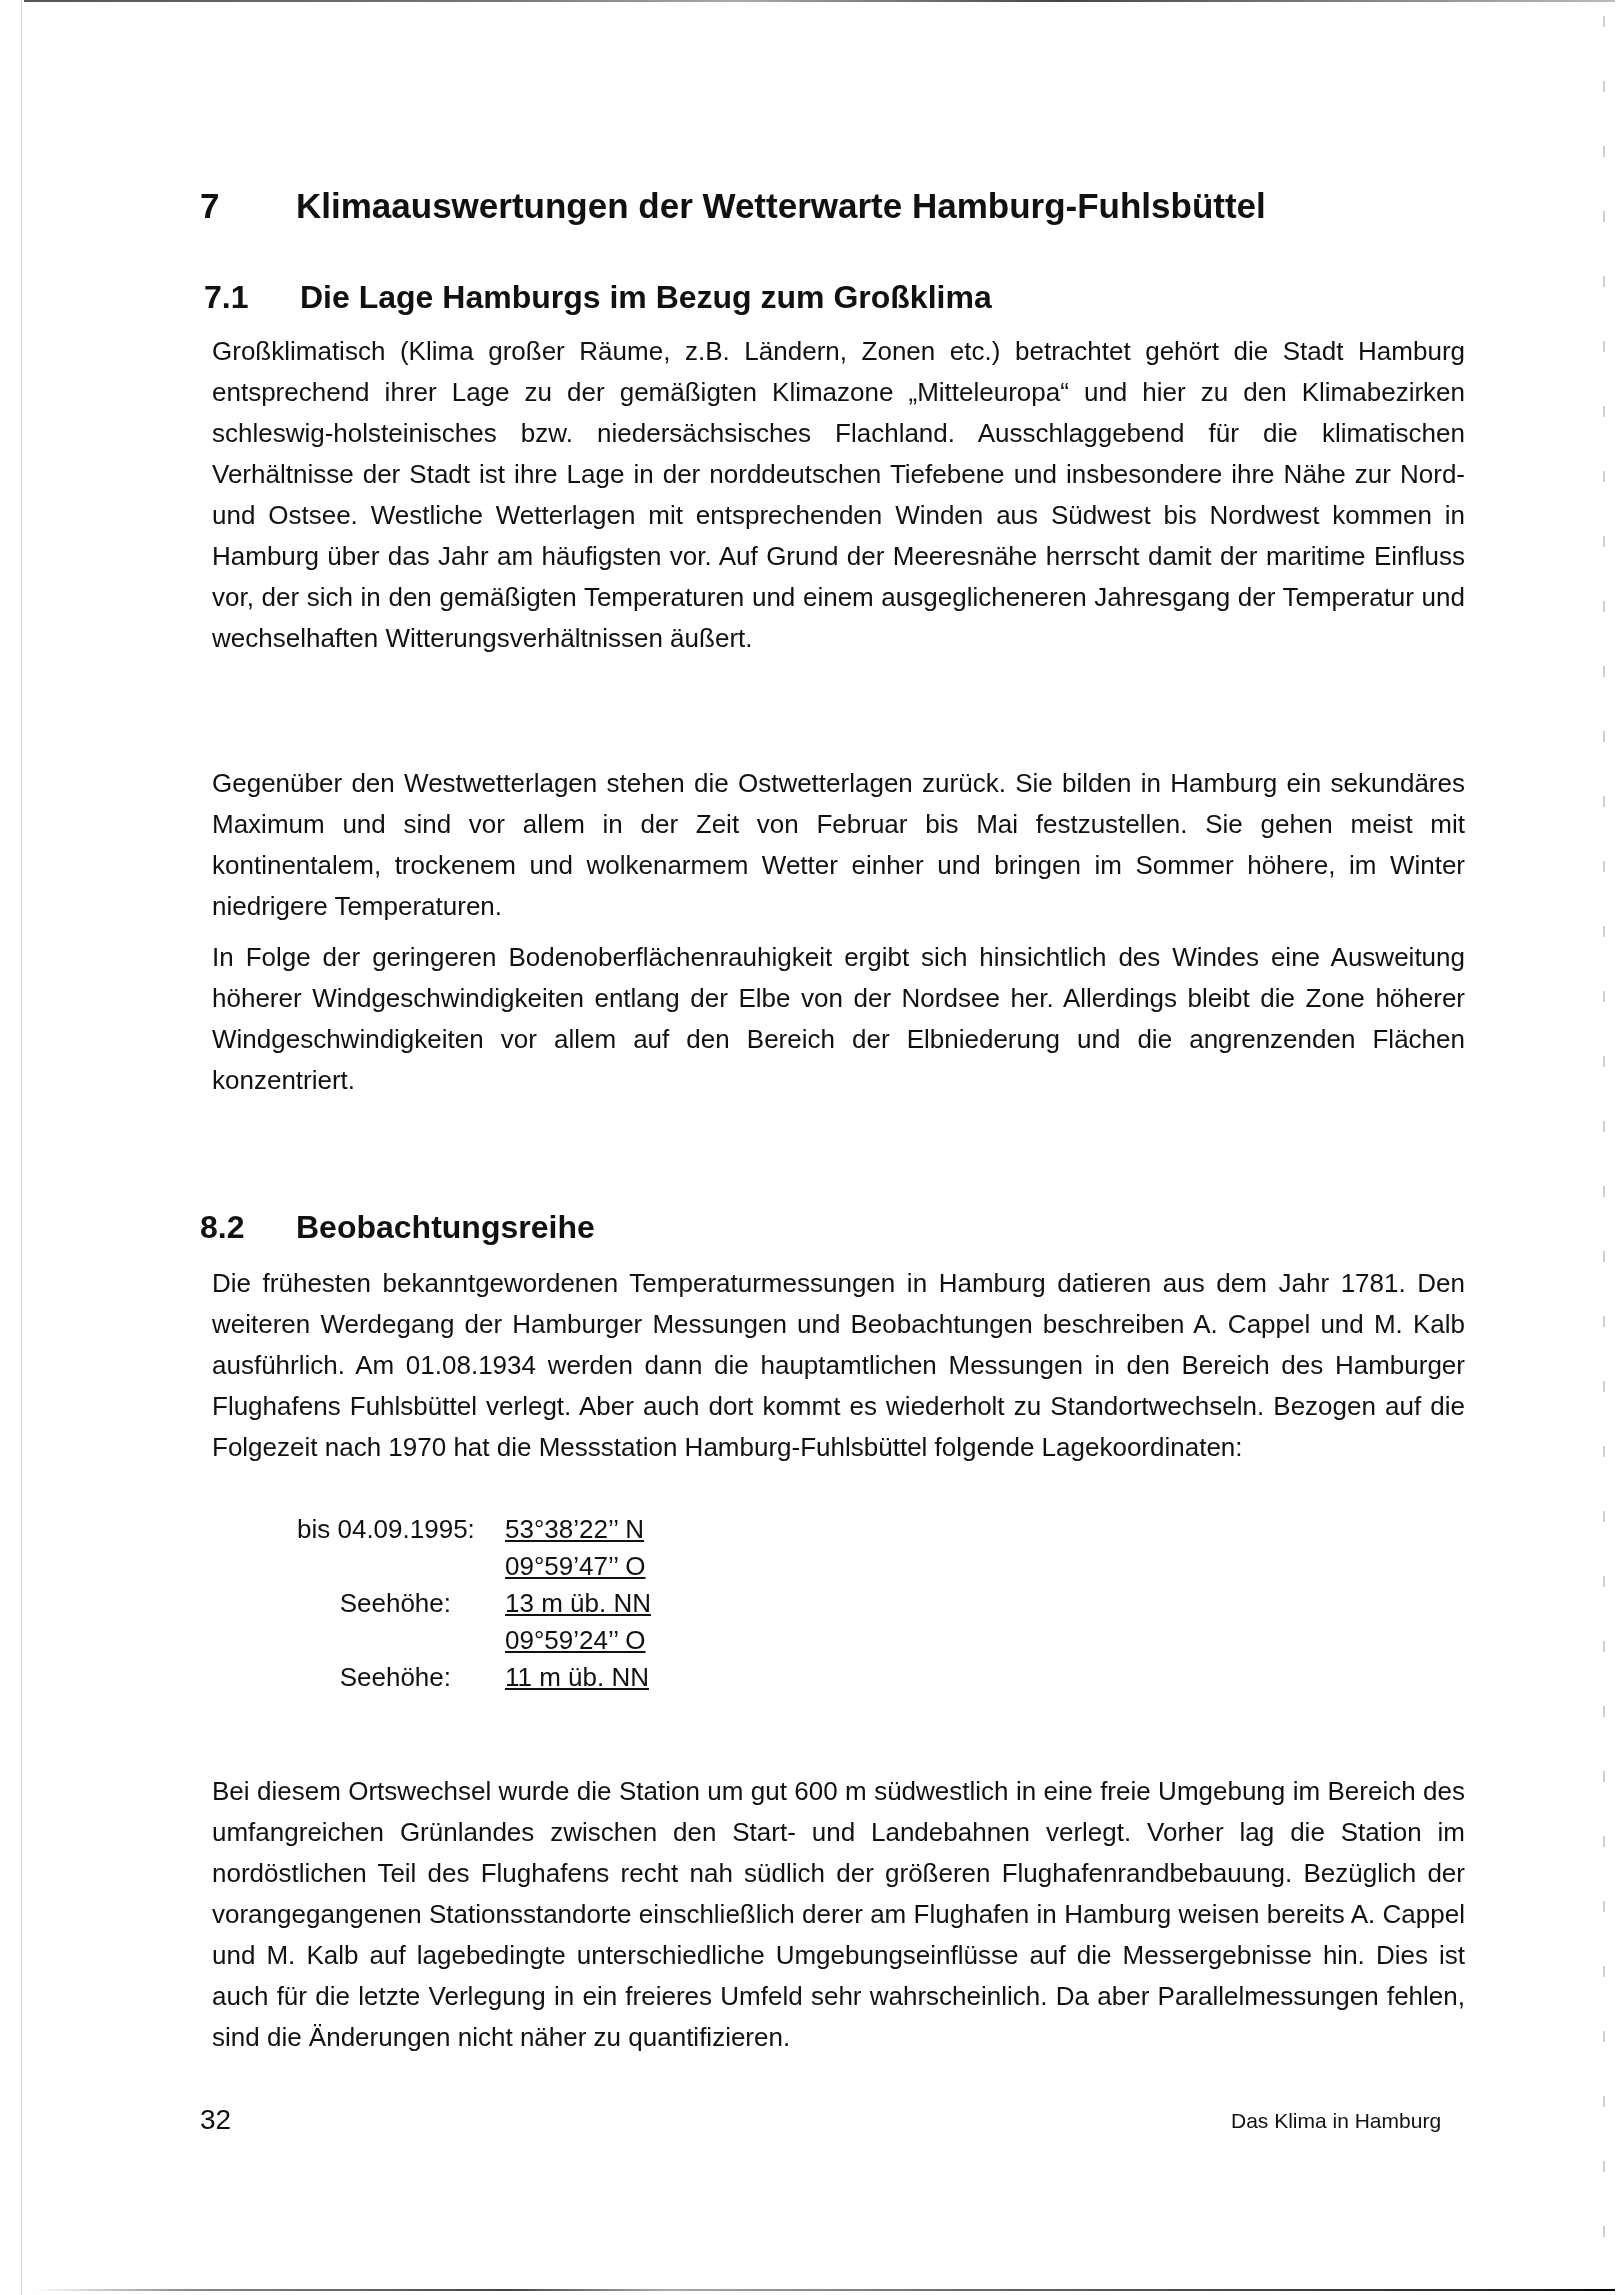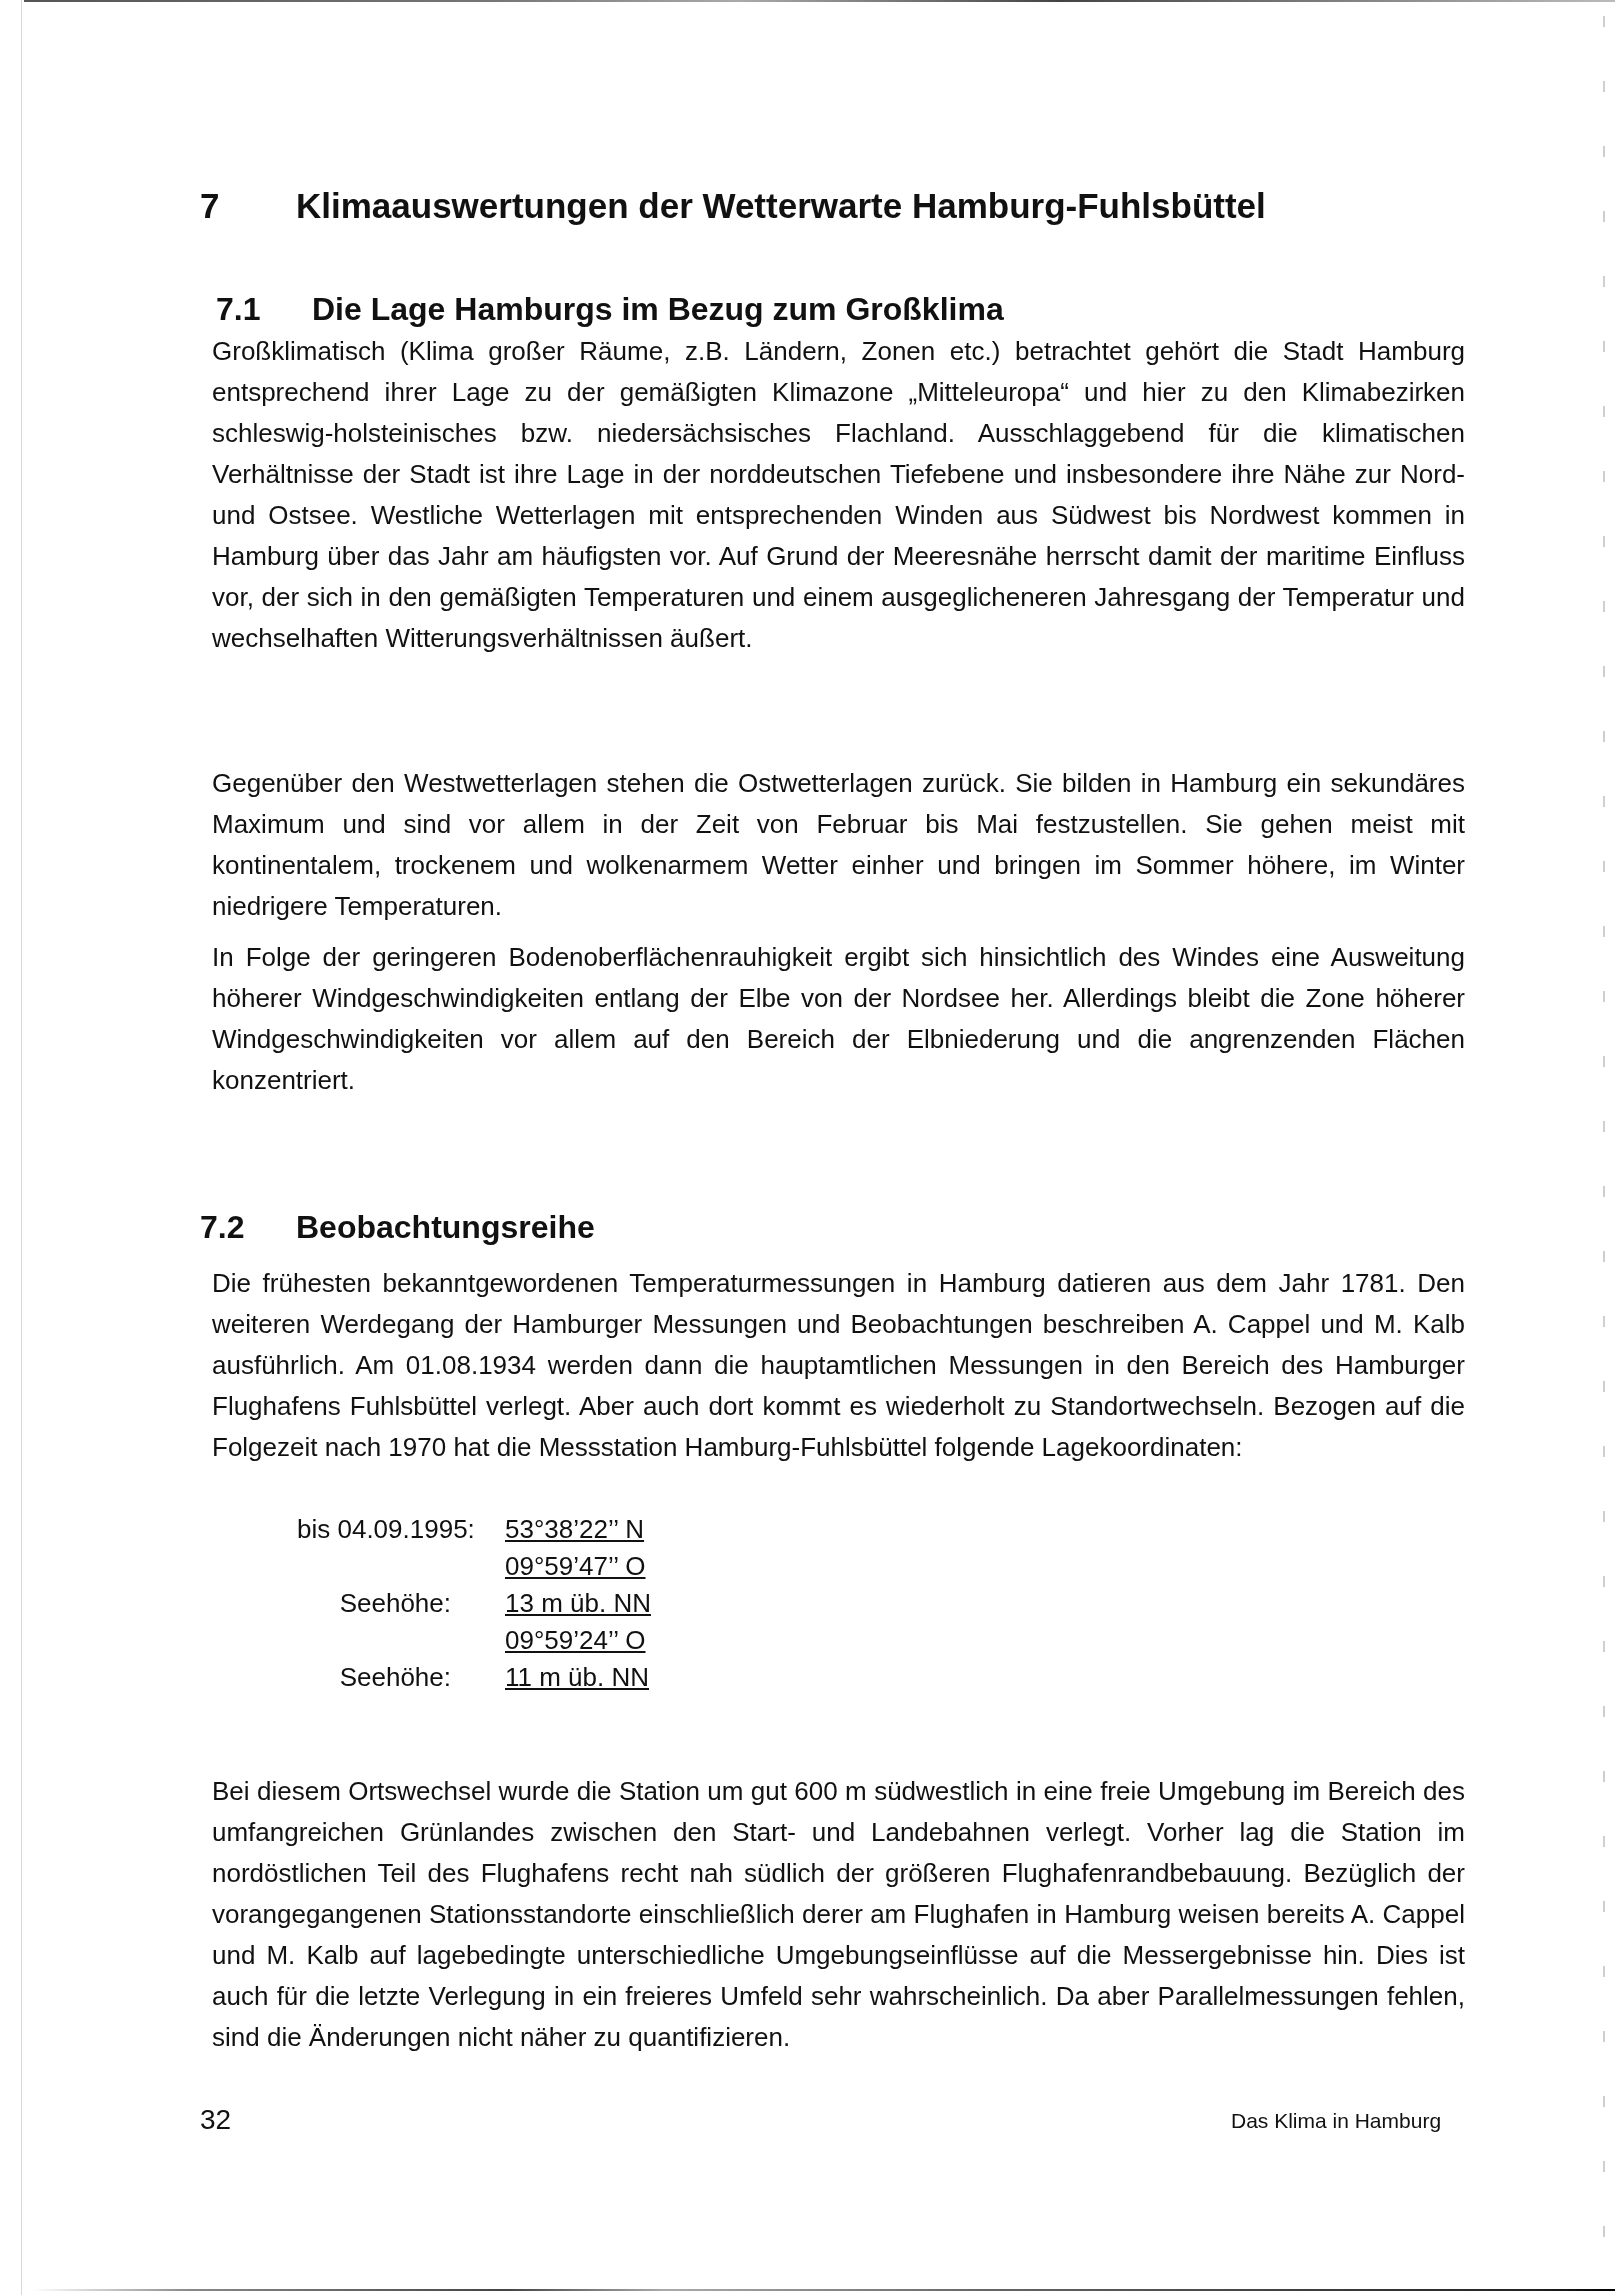--- a/index.html
+++ b/index.html
@@ -115,30 +115,30 @@
 <div class="scan-left"></div>
 <div class="scan-right"></div>
 <div class="scan-bottom"></div>
 
 <div class="page">
 
   <h1 class="h1" style="margin:0;">
     <span class="num">7</span><span>Klimaauswertungen der Wetterwarte Hamburg-Fuhlsbüttel</span>
   </h1>
 
-  <h2 class="h2" style="margin:16px; top:274px;">
+  <h2 class="h2" style="margin:4px; top:274px;">
     <span class="num">7.1</span><span>Die Lage Hamburgs im Bezug zum Großklima</span>
   </h2>
 
   <p class="para" style="top:319px;">Großklimatisch (Klima großer Räume, z.B. Ländern, Zonen etc.) betrachtet gehört die Stadt Hamburg entsprechend ihrer Lage zu der gemäßigten Klimazone „Mitteleuropa“ und hier zu den Klimabezirken schleswig-holsteinisches bzw. niedersächsisches Flachland. Ausschlaggebend für die klimatischen Verhältnisse der Stadt ist ihre Lage in der norddeutschen Tiefebene und insbesondere ihre Nähe zur Nord- und Ostsee. Westliche Wetterlagen mit entsprechenden Winden aus Südwest bis Nordwest kommen in Hamburg über das Jahr am häufigsten vor. Auf Grund der Meeresnähe herrscht damit der maritime Einfluss vor, der sich in den gemäßigten Temperaturen und einem ausgeglicheneren Jahresgang der Temperatur und wechselhaften Witterungsverhältnissen äußert.</p>
   <p class="para" style="top:751px;">Gegenüber den Westwetterlagen stehen die Ostwetterlagen zurück. Sie bilden in Hamburg ein sekundäres Maximum und sind vor allem in der Zeit von Februar bis Mai festzustellen. Sie gehen meist mit kontinentalem, trockenem und wolkenarmem Wetter einher und bringen im Sommer höhere, im Winter niedrigere Temperaturen.</p>
   <p class="para" style="top:925px;">In Folge der geringeren Bodenoberflächenrauhigkeit ergibt sich hinsichtlich des Windes eine Ausweitung höherer Windgeschwindigkeiten entlang der Elbe von der Nordsee her. Allerdings bleibt die Zone höherer Windgeschwindigkeiten vor allem auf den Bereich der Elbniederung und die angrenzenden Flächen konzentriert.</p>
 
   <h2 class="h2" style="margin:0; top:1208px;">
-    <span class="num">7.2</span><span>Beobachtungsreihe</span>
+    <span class="num">8.2</span><span>Beobachtungsreihe</span>
   </h2>
 
   <p class="para" style="top:1251px;">Die frühesten bekanntgewordenen Temperaturmessungen in Hamburg datieren aus dem Jahr 1781. Den weiteren Werdegang der Hamburger Messungen und Beobachtungen beschreiben A. Cappel und M. Kalb ausführlich. Am 01.08.1934 werden dann die hauptamtlichen Messungen in den Bereich des Hamburger Flughafens Fuhlsbüttel verlegt. Aber auch dort kommt es wiederholt zu Standortwechseln. Bezogen auf die Folgezeit nach 1970 hat die Messstation Hamburg-Fuhlsbüttel folgende Lagekoordinaten:</p>
 
   <div class="coords">
     <div class="coord-row">
       <span class="coord-label">bis 04.09.1995:</span>
       <span class="coord-value">53°38’22’’ N</span>
     </div>
     <div class="coord-row">

